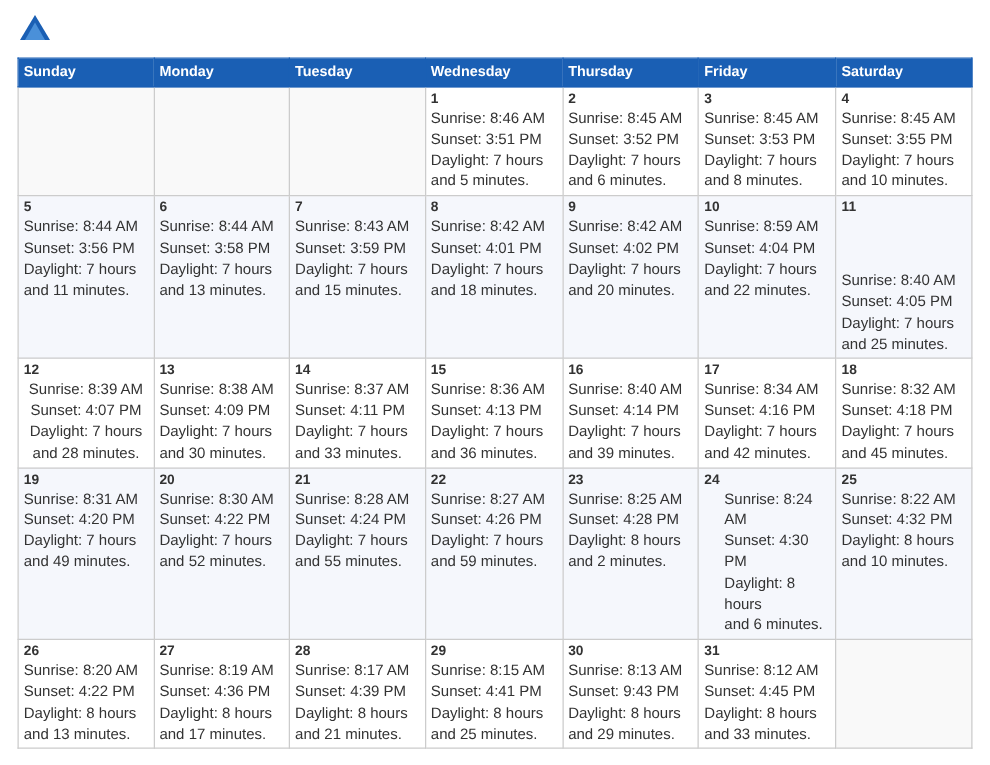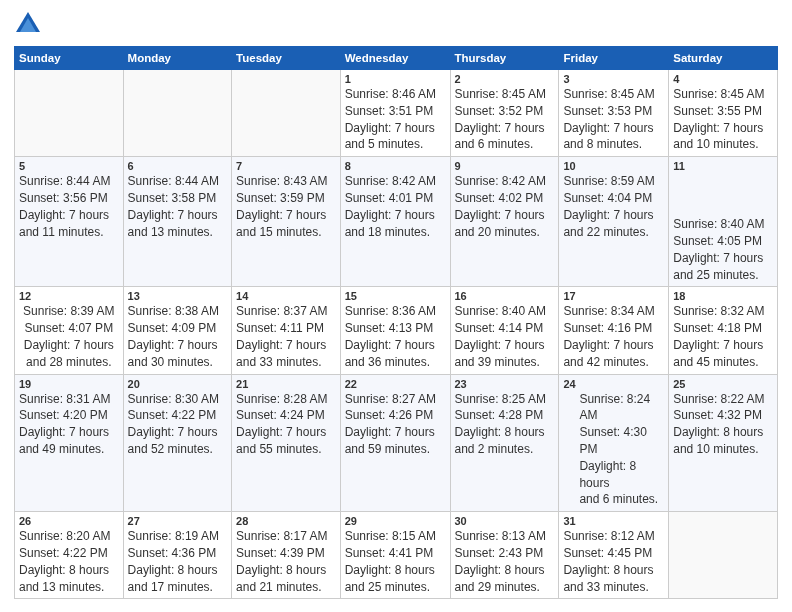--- a/index.html
+++ b/index.html
@@ -342,21 +342,21 @@
           <td>
             <span class="day-num">29</span>
             <div class="cell-content" style="white-space: pre-line;">Sunrise: 8:15 AM
 Sunset: 4:41 PM
 Daylight: 8 hours
 and 25 minutes.</div>
           </td>
           <td>
             <span class="day-num">30</span>
             <div class="cell-content" style="white-space: pre-line;">Sunrise: 8:13 AM
-Sunset: 2:43 PM
+Sunset: 9:43 PM
 Daylight: 8 hours
 and 29 minutes.</div>
           </td>
           <td>
             <span class="day-num">31</span>
             <div class="cell-content" style="white-space: pre-line;">Sunrise: 8:12 AM
 Sunset: 4:45 PM
 Daylight: 8 hours
 and 33 minutes.</div>
           </td>

